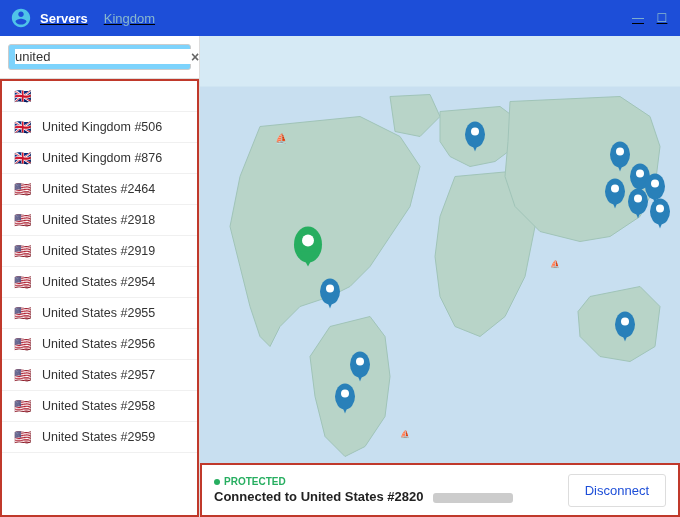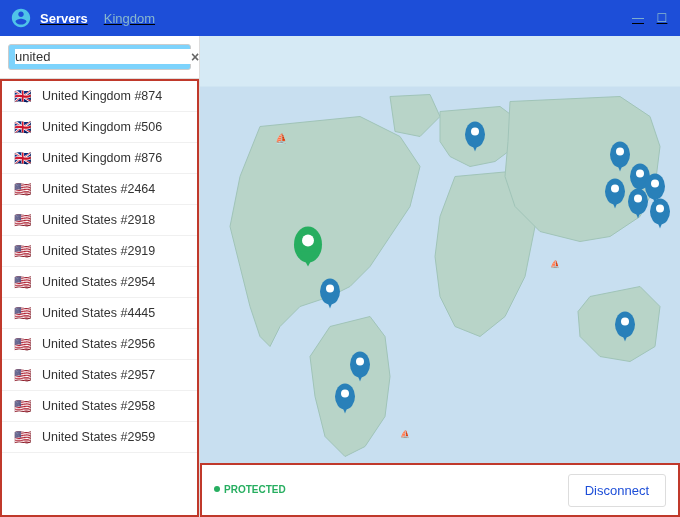--- a/index.html
+++ b/index.html
@@ -226,21 +226,20 @@
     <div class="search-bar">
       <div class="search-input-wrapper">
         <input type="text" value="united" placeholder="united" style="">
         <span class="search-clear">×</span>
       </div>
     </div>
     <div class="server-list" id="server-list">
 
     <div class="server-item">
           <span class="flag">🇬🇧</span>
-          <span>United Kingdom #874</span>
         </div>
         <div class="server-item">
           <span class="flag">🇬🇧</span>
           <span>United Kingdom #506</span>
         </div>
         <div class="server-item">
           <span class="flag">🇬🇧</span>
           <span>United Kingdom #876</span>
         </div>
         <div class="server-item">
@@ -254,21 +253,21 @@
         <div class="server-item">
           <span class="flag">🇺🇸</span>
           <span>United States #2919</span>
         </div>
         <div class="server-item">
           <span class="flag">🇺🇸</span>
           <span>United States #2954</span>
         </div>
         <div class="server-item">
           <span class="flag">🇺🇸</span>
-          <span>United States #4445</span>
+          <span>United States #2955</span>
         </div>
         <div class="server-item">
           <span class="flag">🇺🇸</span>
           <span>United States #2956</span>
         </div>
         <div class="server-item">
           <span class="flag">🇺🇸</span>
           <span>United States #2957</span>
         </div>
         <div class="server-item">
@@ -372,17 +371,21 @@
       </g>
     </svg>
 
     
     <div class="status-bar">
       <div class="status-info">
         <div class="status-protected">
           <div class="status-dot"></div>
           <span>PROTECTED</span>
         </div>
+        <div class="status-connected">
+          <span>Connected to United States #2820</span>
+          <span class="status-ip"></span>
+        </div>
       </div>
       <button class="disconnect-btn">Disconnect</button>
     </div>
   </div>
 </div>
 
 </body></html>

